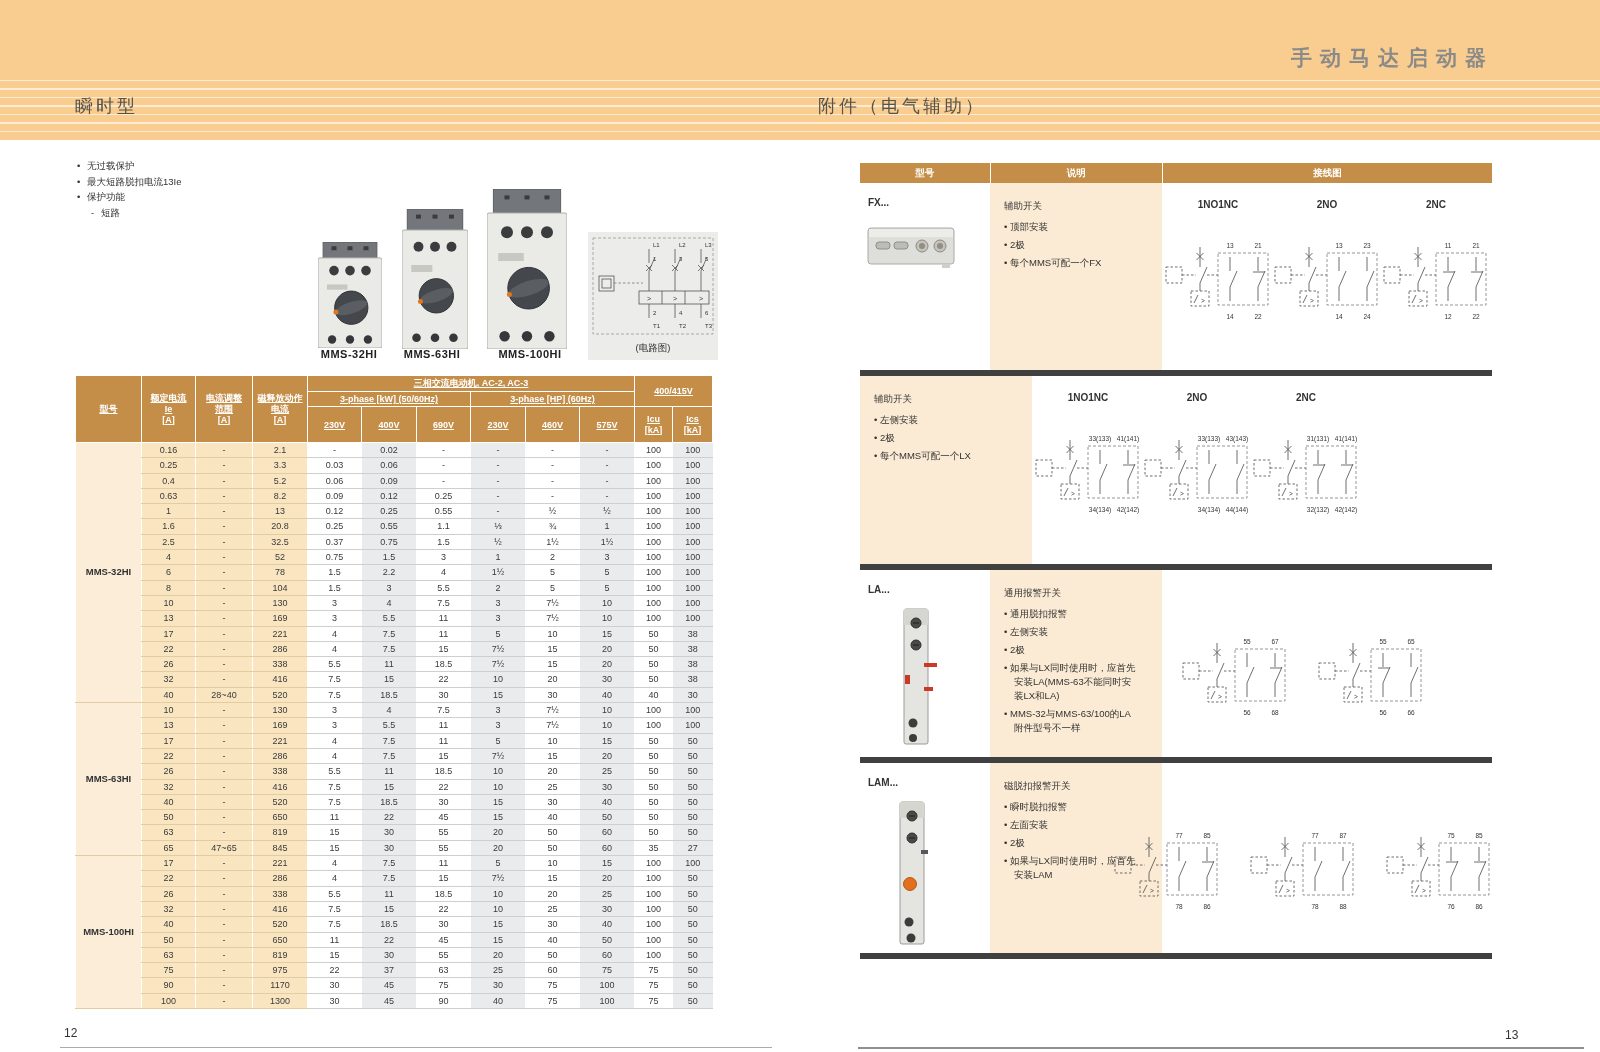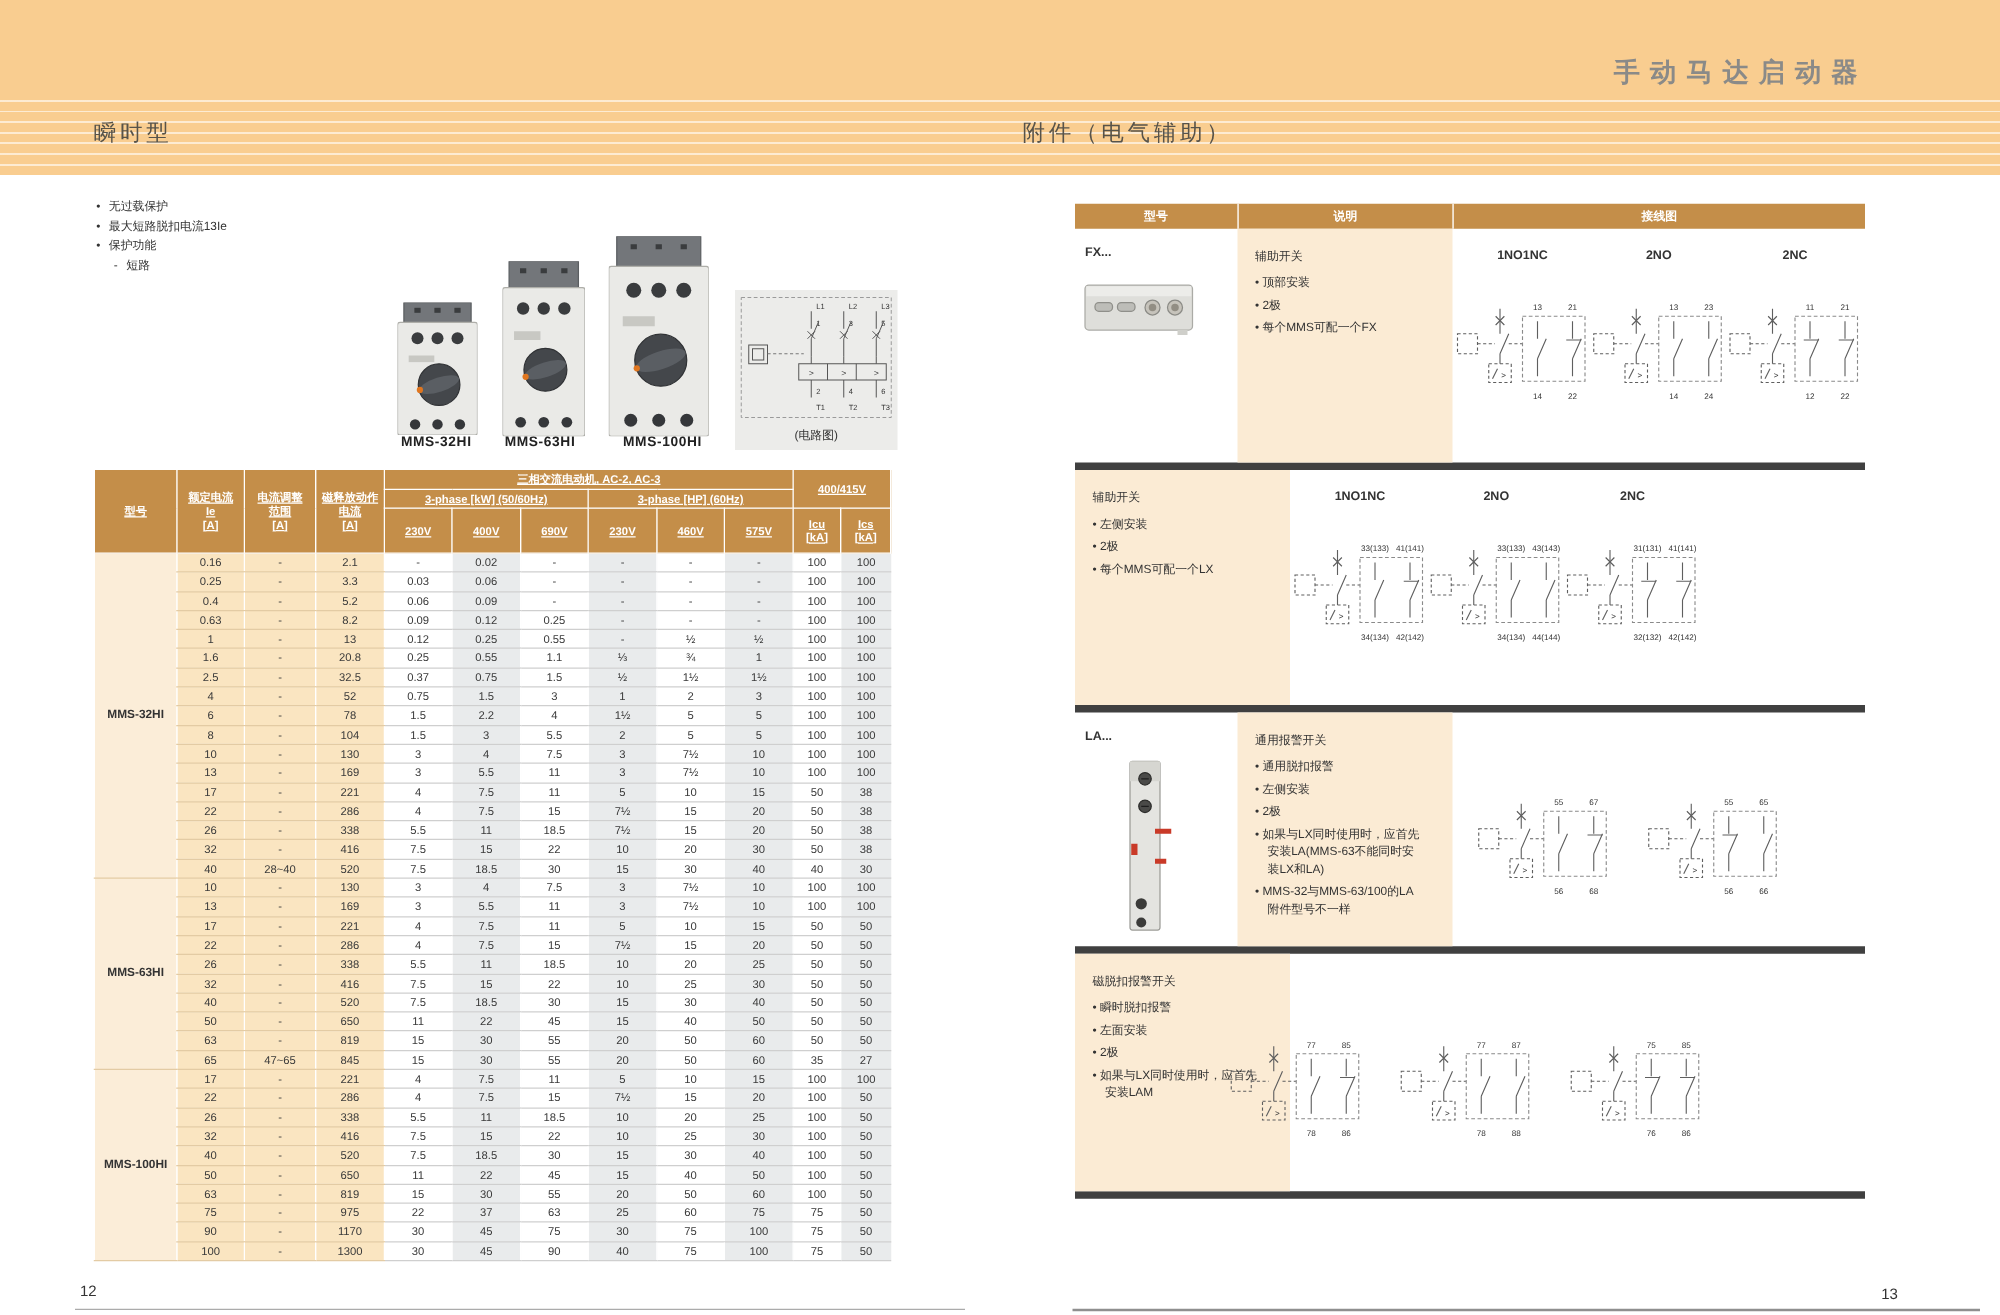--- a/index.html
+++ b/index.html
@@ -974,20 +974,34 @@
                 <text x="39" y="69.5" font-size="6.5" text-anchor="middle" fill="#333" stroke="none" font-family="&quot;Liberation Sans&quot;,sans-serif">&gt;</text>
                 <text x="66" y="15" font-size="6.5" text-anchor="middle" fill="#333" stroke="none" font-family="&quot;Liberation Sans&quot;,sans-serif">55</text>
                 <text x="94" y="15" font-size="6.5" text-anchor="middle" fill="#333" stroke="none" font-family="&quot;Liberation Sans&quot;,sans-serif">65</text>
                 <text x="66" y="86" font-size="6.5" text-anchor="middle" fill="#333" stroke="none" font-family="&quot;Liberation Sans&quot;,sans-serif">56</text>
                 <text x="94" y="86" font-size="6.5" text-anchor="middle" fill="#333" stroke="none" font-family="&quot;Liberation Sans&quot;,sans-serif">66</text>
               </svg>
             </div>
           </div>
         </div>
         <div class="acc-row" style="height: 190px;">
+          <div class="acc-col-model">
+            <div class="acc-model-name">LAM...</div>
+            <div class="acc-photo lam"><svg width="42" height="152" viewBox="0 0 42 152">
+                <rect x="8" y="4" width="24" height="142" rx="2" fill="#E4E4E0" stroke="#9C9C97"></rect>
+                <rect x="8" y="4" width="24" height="16" fill="#D6D6D1"></rect>
+                <circle cx="20" cy="18" r="5" fill="#4A4A48" stroke="#2e2e2c"></circle>
+                <circle cx="20" cy="40" r="5" fill="#4A4A48" stroke="#2e2e2c"></circle>
+                <path d="M17,18 H23 M17,40 H23" stroke="#1e1e1e" stroke-width="1"></path>
+                <rect x="29" y="52" width="7" height="4" fill="#55585C"></rect>
+                <circle cx="18" cy="86" r="6.5" fill="#E2701E" stroke="#B55A12"></circle>
+                <circle cx="17" cy="124" r="4.5" fill="#3C3C3A"></circle>
+                <circle cx="19" cy="140" r="4.5" fill="#3C3C3A"></circle>
+              </svg></div>
+          </div>
           <div class="acc-col-desc">
             <div class="acc-desc-title">磁脱扣报警开关</div>
             <div class="acc-bullet">• 瞬时脱扣报警</div>
             <div class="acc-bullet">• 左面安装</div>
             <div class="acc-bullet">• 2极</div>
             <div class="acc-bullet">• 如果与LX同时使用时，应首先安装LAM</div>
           </div>
           <div class="acc-col-diag centered">
             <div class="acc-diag-block">
               <svg width="108" height="92" viewBox="0 0 108 92">

